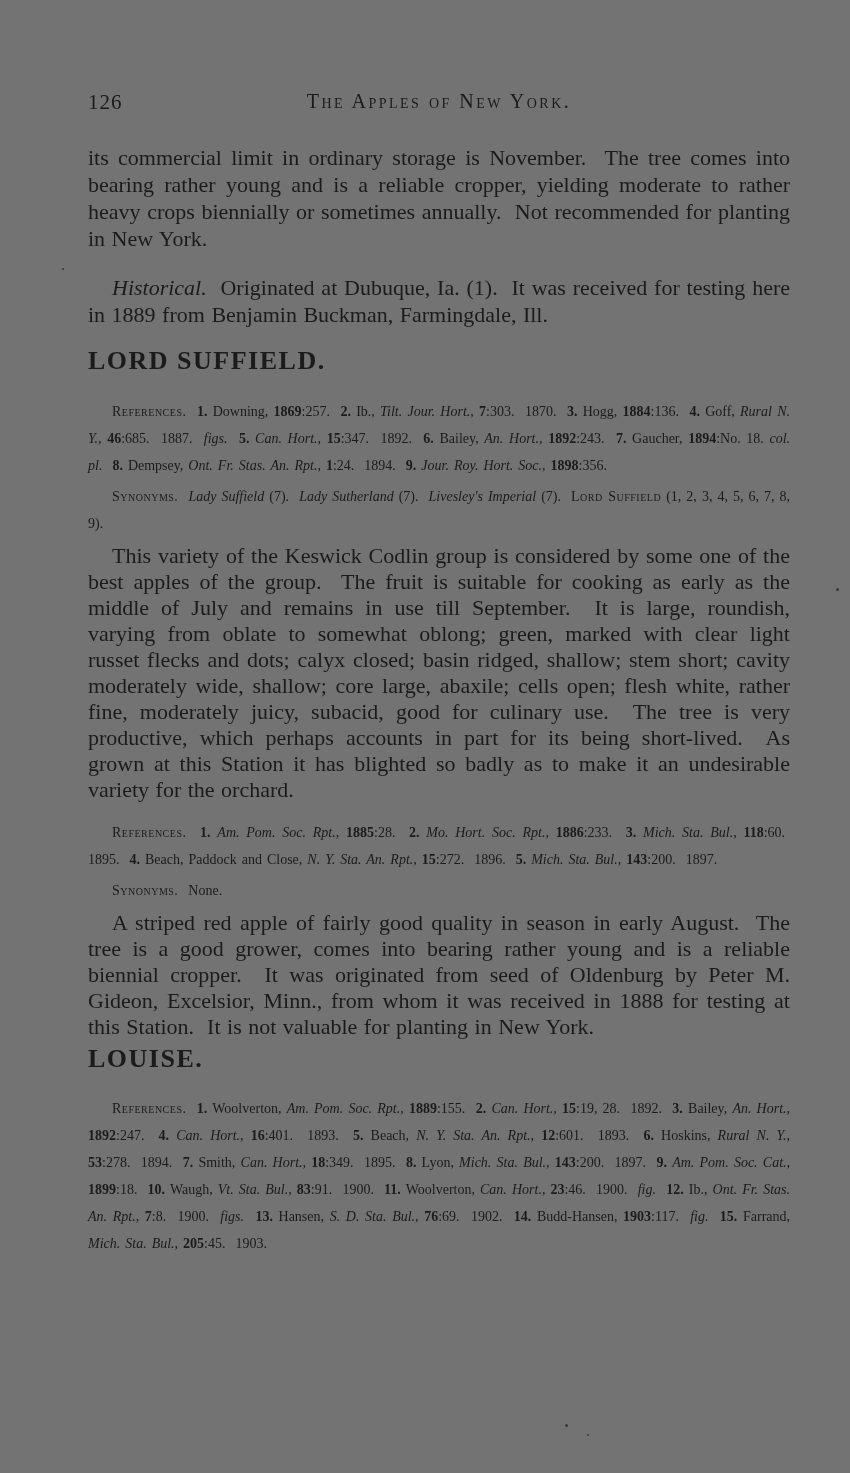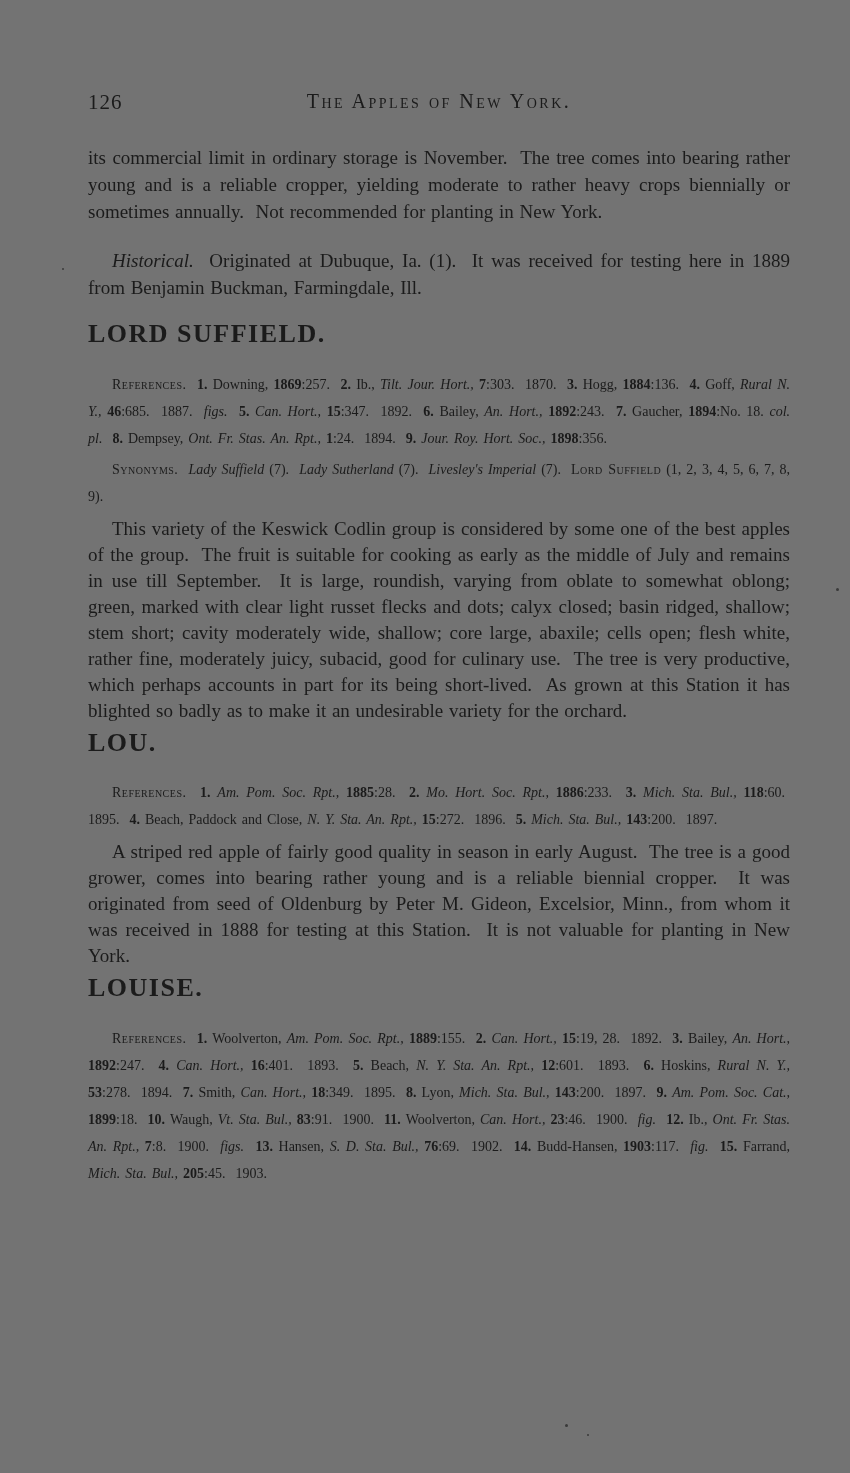--- a/index.html
+++ b/index.html
@@ -23,21 +23,21 @@
   }
   .running-title{
     position:absolute;left:0;right:0;top:0;
     text-align:center;
     font-variant:small-caps;
     font-size:20px;
     letter-spacing:2.5px;
   }
   p{margin:0;}
   .body-par{
-    font-size:19px;
+    font-size:22px;
     line-height:27px;
     text-align:justify;
     word-spacing:1px;
   }
   .desc{line-height:26px;text-indent:24px;}
   .first-par{margin-top:26px;}
   .hist{margin-top:22px;text-indent:24px;}
   .variety-heading{
     margin-top:18px;
     text-align:left;
@@ -77,22 +77,22 @@
 
   <p class="body-par first-par">its commercial limit in ordinary storage is November.&nbsp; The tree comes into bearing rather young and is a reliable cropper, yielding moderate to rather heavy crops biennially or sometimes annually.&nbsp; Not recommended for planting in New York.</p>
 
   <p class="body-par hist"><span class="seg-i">Historical.</span>&nbsp; Originated at Dubuque, Ia. (1).&nbsp; It was received for testing here in 1889 from Benjamin Buckman, Farmingdale, Ill.</p>
 
   <h2 class="variety-heading">LORD SUFFIELD.</h2>
   <p class="refs"><span class="seg-sc">References.</span>&nbsp; <span class="seg-b">1.</span> Downing, <span class="seg-b">1869</span>:257.&nbsp; <span class="seg-b">2.</span> Ib., <span class="seg-i">Tilt. Jour. Hort.,</span> <span class="seg-b">7</span>:303.&nbsp; 1870.&nbsp; <span class="seg-b">3.</span> Hogg, <span class="seg-b">1884</span>:136.&nbsp; <span class="seg-b">4.</span> Goff, <span class="seg-i">Rural N. Y.,</span> <span class="seg-b">46</span>:685.&nbsp; 1887.&nbsp; <span class="seg-i">figs.</span>&nbsp; <span class="seg-b">5.</span> <span class="seg-i">Can. Hort.,</span> <span class="seg-b">15</span>:347.&nbsp; 1892.&nbsp; <span class="seg-b">6.</span> Bailey, <span class="seg-i">An. Hort.,</span> <span class="seg-b">1892</span>:243.&nbsp; <span class="seg-b">7.</span> Gaucher, <span class="seg-b">1894</span>:No. 18. <span class="seg-i">col. pl.</span>&nbsp; <span class="seg-b">8.</span> Dempsey, <span class="seg-i">Ont. Fr. Stas. An. Rpt.,</span> <span class="seg-b">1</span>:24.&nbsp; 1894.&nbsp; <span class="seg-b">9.</span> <span class="seg-i">Jour. Roy. Hort. Soc.,</span> <span class="seg-b">1898</span>:356.</p>
   <p class="refs syn"><span class="seg-sc">Synonyms.</span>&nbsp; <span class="seg-i">Lady Suffield</span> (7).&nbsp; <span class="seg-i">Lady Sutherland</span> (7).&nbsp; <span class="seg-i">Livesley's Imperial</span> (7).&nbsp; <span class="seg-sc">Lord Suffield</span> (1, 2, 3, 4, 5, 6, 7, 8, 9).</p>
   <p class="body-par desc desc-block">This variety of the Keswick Codlin group is considered by some one of the best apples of the group.&nbsp; The fruit is suitable for cooking as early as the middle of July and remains in use till September.&nbsp; It is large, roundish, varying from oblate to somewhat oblong; green, marked with clear light russet flecks and dots; calyx closed; basin ridged, shallow; stem short; cavity moderately wide, shallow; core large, abaxile; cells open; flesh white, rather fine, moderately juicy, subacid, good for culinary use.&nbsp; The tree is very productive, which perhaps accounts in part for its being short-lived.&nbsp; As grown at this Station it has blighted so badly as to make it an undesirable variety for the orchard.</p>
 
-  <h2 class="variety-heading h-tight">LOU.</h2>
   <p class="refs"><span class="seg-sc">References.</span>&nbsp; <span class="seg-b">1.</span> <span class="seg-i">Am. Pom. Soc. Rpt.,</span> <span class="seg-b">1885</span>:28.&nbsp; <span class="seg-b">2.</span> <span class="seg-i">Mo. Hort. Soc. Rpt.,</span> <span class="seg-b">1886</span>:233.&nbsp; <span class="seg-b">3.</span> <span class="seg-i">Mich. Sta. Bul.,</span> <span class="seg-b">118</span>:60.&nbsp; 1895.&nbsp; <span class="seg-b">4.</span> Beach, Paddock and Close, <span class="seg-i">N. Y. Sta. An. Rpt.,</span> <span class="seg-b">15</span>:272.&nbsp; 1896.&nbsp; <span class="seg-b">5.</span> <span class="seg-i">Mich. Sta. Bul.,</span> <span class="seg-b">143</span>:200.&nbsp; 1897.</p>
+  <p class="refs syn"><span class="seg-sc">Synonyms.</span>&nbsp; None.</p>
   <p class="body-par desc desc-block">A striped red apple of fairly good quality in season in early August.&nbsp; The tree is a good grower, comes into bearing rather young and is a reliable biennial cropper.&nbsp; It was originated from seed of Oldenburg by Peter M. Gideon, Excelsior, Minn., from whom it was received in 1888 for testing at this Station.&nbsp; It is not valuable for planting in New York.</p>
 
   <h2 class="variety-heading h-tight">LOUISE.</h2>
   <p class="refs"><span class="seg-sc">References.</span>&nbsp; <span class="seg-b">1.</span> Woolverton, <span class="seg-i">Am. Pom. Soc. Rpt.,</span> <span class="seg-b">1889</span>:155.&nbsp; <span class="seg-b">2.</span> <span class="seg-i">Can. Hort.,</span> <span class="seg-b">15</span>:19, 28.&nbsp; 1892.&nbsp; <span class="seg-b">3.</span> Bailey, <span class="seg-i">An. Hort.,</span> <span class="seg-b">1892</span>:247.&nbsp; <span class="seg-b">4.</span> <span class="seg-i">Can. Hort.,</span> <span class="seg-b">16</span>:401.&nbsp; 1893.&nbsp; <span class="seg-b">5.</span> Beach, <span class="seg-i">N. Y. Sta. An. Rpt.,</span> <span class="seg-b">12</span>:601.&nbsp; 1893.&nbsp; <span class="seg-b">6.</span> Hoskins, <span class="seg-i">Rural N. Y.,</span> <span class="seg-b">53</span>:278.&nbsp; 1894.&nbsp; <span class="seg-b">7.</span> Smith, <span class="seg-i">Can. Hort.,</span> <span class="seg-b">18</span>:349.&nbsp; 1895.&nbsp; <span class="seg-b">8.</span> Lyon, <span class="seg-i">Mich. Sta. Bul.,</span> <span class="seg-b">143</span>:200.&nbsp; 1897.&nbsp; <span class="seg-b">9.</span> <span class="seg-i">Am. Pom. Soc. Cat.,</span> <span class="seg-b">1899</span>:18.&nbsp; <span class="seg-b">10.</span> Waugh, <span class="seg-i">Vt. Sta. Bul.,</span> <span class="seg-b">83</span>:91.&nbsp; 1900.&nbsp; <span class="seg-b">11.</span> Woolverton, <span class="seg-i">Can. Hort.,</span> <span class="seg-b">23</span>:46.&nbsp; 1900.&nbsp; <span class="seg-i">fig.</span>&nbsp; <span class="seg-b">12.</span> Ib., <span class="seg-i">Ont. Fr. Stas. An. Rpt.,</span> <span class="seg-b">7</span>:8.&nbsp; 1900.&nbsp; <span class="seg-i">figs.</span>&nbsp; <span class="seg-b">13.</span> Hansen, <span class="seg-i">S. D. Sta. Bul.,</span> <span class="seg-b">76</span>:69.&nbsp; 1902.&nbsp; <span class="seg-b">14.</span> Budd-Hansen, <span class="seg-b">1903</span>:117.&nbsp; <span class="seg-i">fig.</span>&nbsp; <span class="seg-b">15.</span> Farrand, <span class="seg-i">Mich. Sta. Bul.,</span> <span class="seg-b">205</span>:45.&nbsp; 1903.</p>
 
   <div class="speck" style="left:836px;top:588px;"></div>
   <div class="speck" style="left:62px;top:268px;width:2px;height:2px;"></div>
   <div class="speck" style="left:565px;top:1424px;"></div>
   <div class="speck" style="left:587px;top:1434px;width:2px;height:2px;"></div>
 

